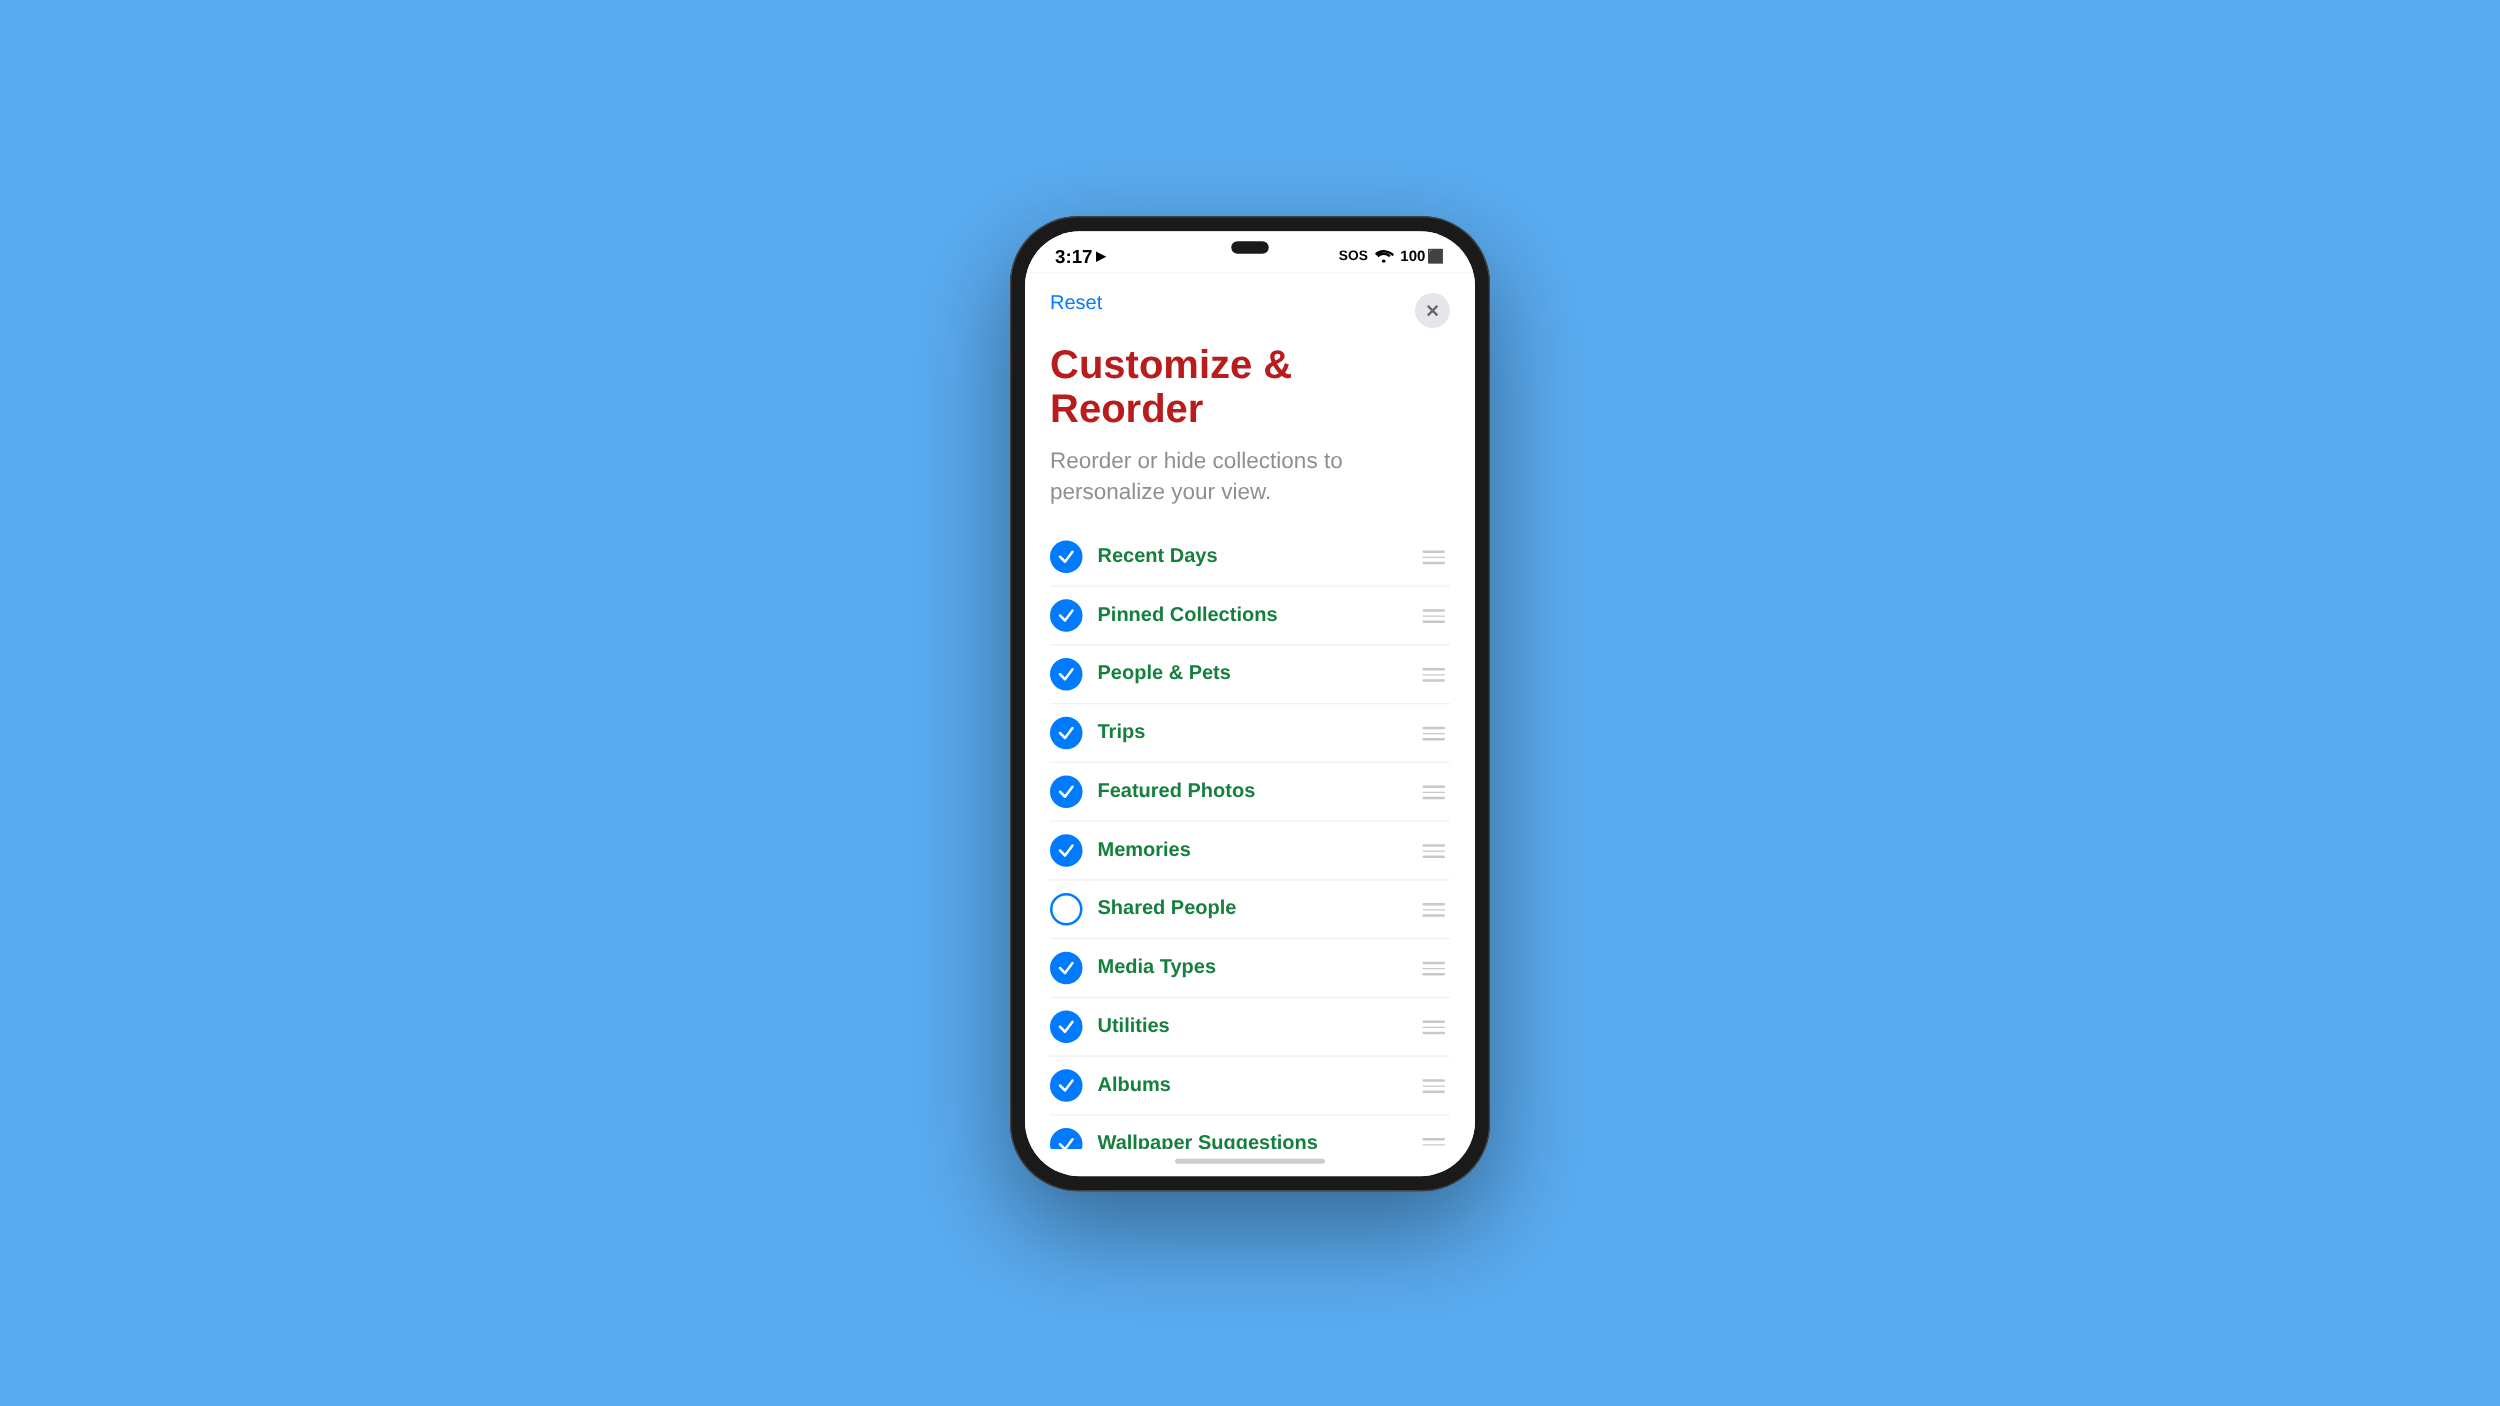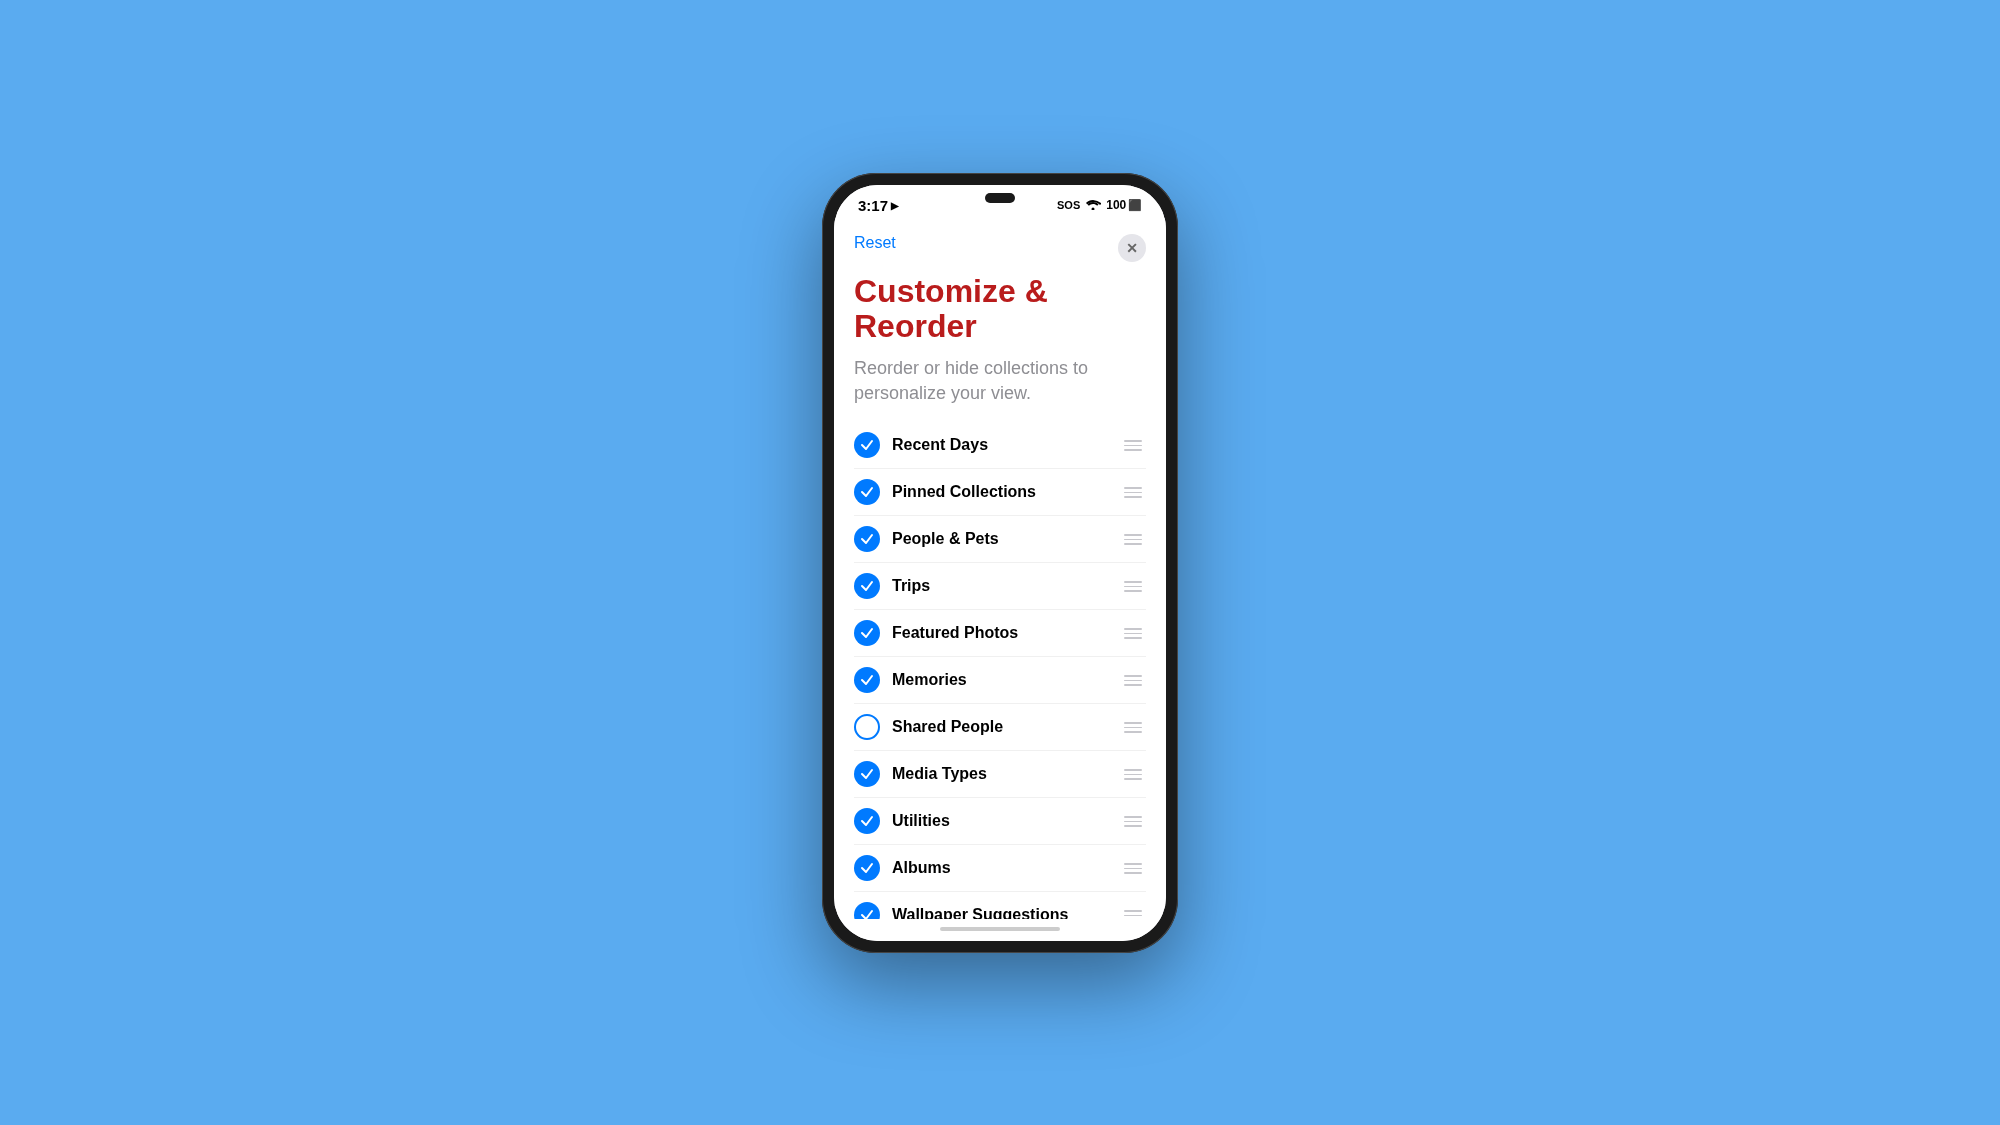--- a/index.html
+++ b/index.html
@@ -8,21 +8,21 @@
       width: 2000px;
       height: 1125px;
       background-color: #5aabf0;
       display: flex;
       align-items: center;
       justify-content: center;
       font-family: -apple-system, BlinkMacSystemFont, 'SF Pro Display', 'Helvetica Neue', sans-serif;
     }
 
     .phone-outer {
-      width: 356px;
+      width: 384px;
       height: 780px;
       background: #1a1a1a;
       border-radius: 54px;
       padding: 12px;
       box-shadow: 0 30px 80px rgba(0,0,0,0.4), inset 0 0 0 1px #444;
       position: relative;
     }
 
     .phone-screen {
       width: 100%;
@@ -156,21 +156,21 @@
       border-radius: 50%;
       border: 2px solid #007AFF;
       background: #fff;
       flex-shrink: 0;
     }
 
     .item-label {
       flex: 1;
       font-size: 16px;
       font-weight: 600;
-      color: #000000;
+      color: #15803d;
     }
 
     .drag-handle {
       display: flex;
       flex-direction: column;
       gap: 3px;
       padding: 4px;
       cursor: grab;
     }
 

